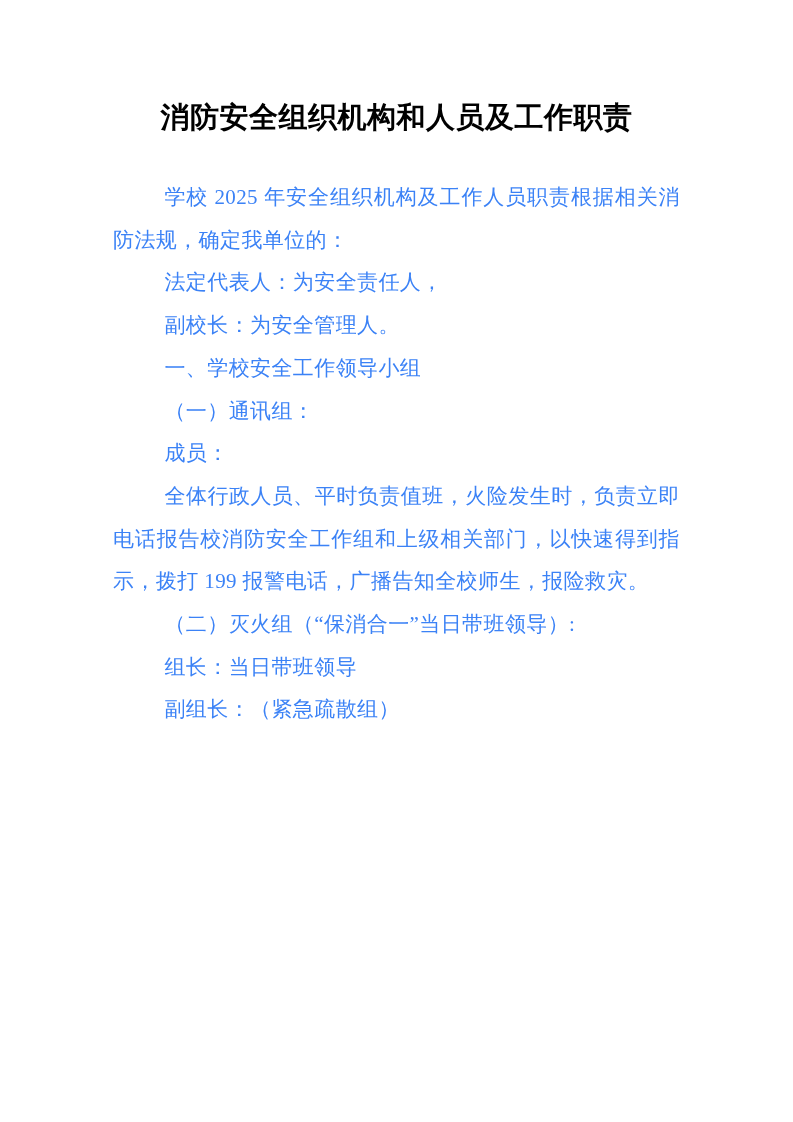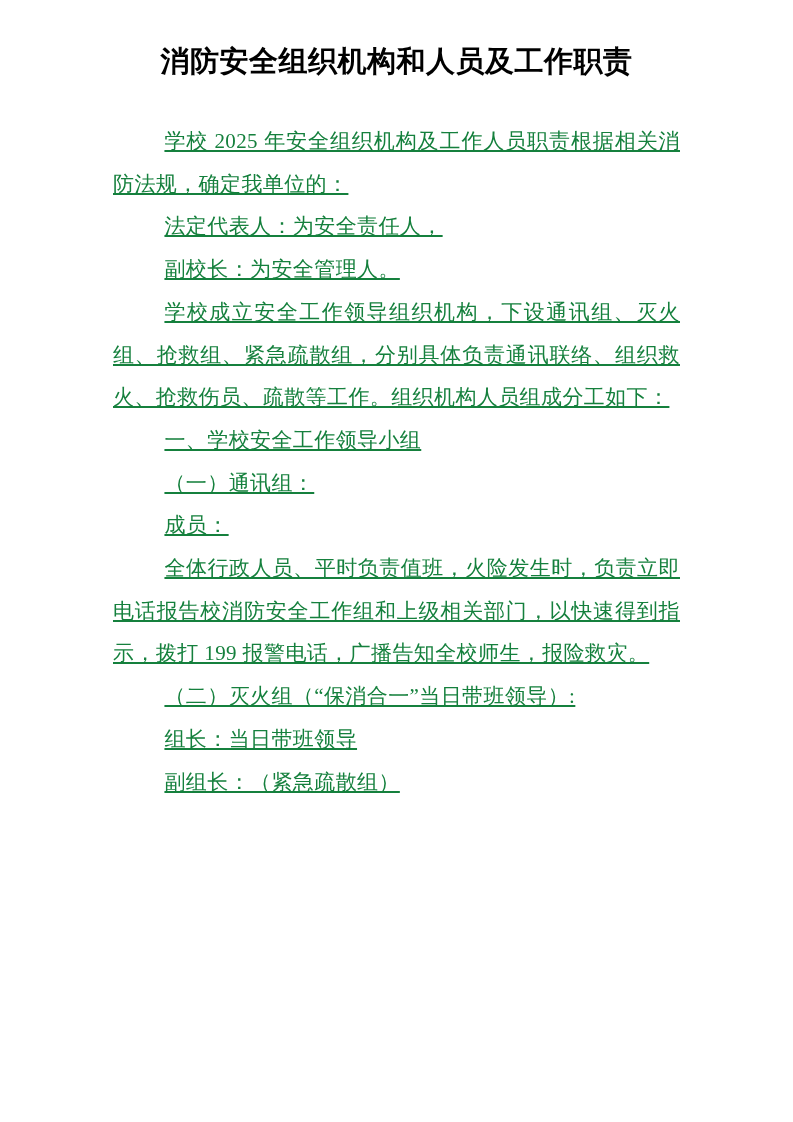--- a/index.html
+++ b/index.html
@@ -11,21 +11,21 @@
     position: relative;
     width: 793px;
     height: 1122px;
     margin: 0 auto;
     background: #ffffff;
     overflow: hidden;
     font-family: "Liberation Serif", "DejaVu Serif", serif;
     color: #1a1a1a;
   }
   .content {
-    padding: 40px 113px 0 113px;
+    padding: 96px 113px 0 113px;
     box-sizing: border-box;
   }
   .doc-title {
     margin: 0 0 38px 0;
     text-align: center;
     font-family: "Liberation Serif", "DejaVu Serif", serif;
     font-weight: bold;
     font-size: 29px;
     line-height: 42px;
     letter-spacing: 0.5px;
@@ -33,36 +33,34 @@
   }
   .doc-body {
     font-size: 21px;
     line-height: 42.7px;
     letter-spacing: 0.4px;
   }
   .doc-body p {
     margin: 0;
     text-indent: 2.45em;
     text-align: justify;
-    color: #15803d;
-    text-decoration: underline;
+    color: #3b82f6;
   }
 </style>
 </head>
 <body>
 
 <div class="page">
   <div class="content">
     <h1 class="doc-title">消防安全组织机构和人员及工作职责</h1>
     <div class="doc-body">
 
     <p>学校 2025 年安全组织机构及工作人员职责根据相关消防法规，确定我单位的：</p>
         <p>法定代表人：为安全责任人，</p>
         <p>副校长：为安全管理人。</p>
-        <p>学校成立安全工作领导组织机构，下设通讯组、灭火组、抢救组、紧急疏散组，分别具体负责通讯联络、组织救火、抢救伤员、疏散等工作。组织机构人员组成分工如下：</p>
         <p>一、学校安全工作领导小组</p>
         <p>（一）通讯组：</p>
         <p>成员：</p>
         <p>全体行政人员、平时负责值班，火险发生时，负责立即电话报告校消防安全工作组和上级相关部门，以快速得到指示，拨打 199 报警电话，广播告知全校师生，报险救灾。</p>
         <p>（二）灭火组（“保消合一”当日带班领导）:</p>
         <p>组长：当日带班领导</p>
         <p>副组长：（紧急疏散组）</p>
       </div>
   </div>
 </div>

